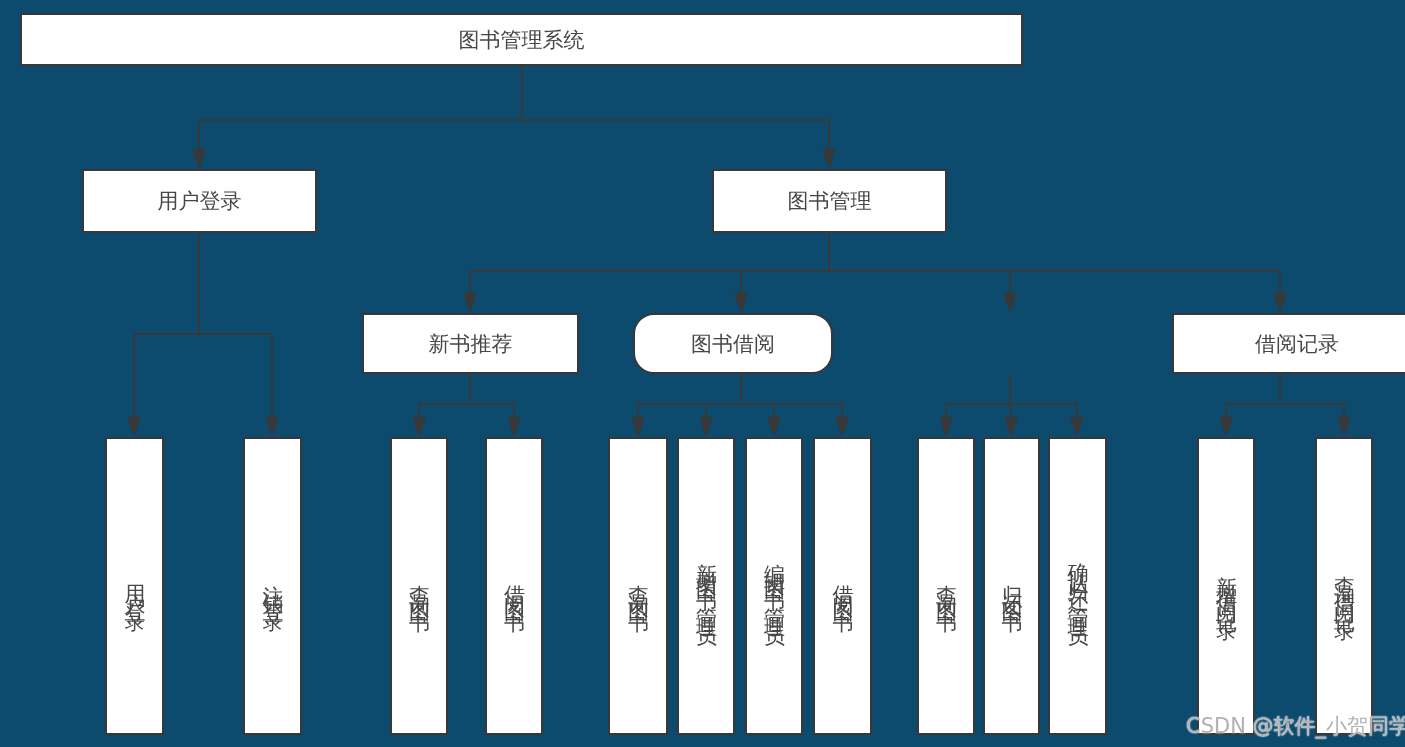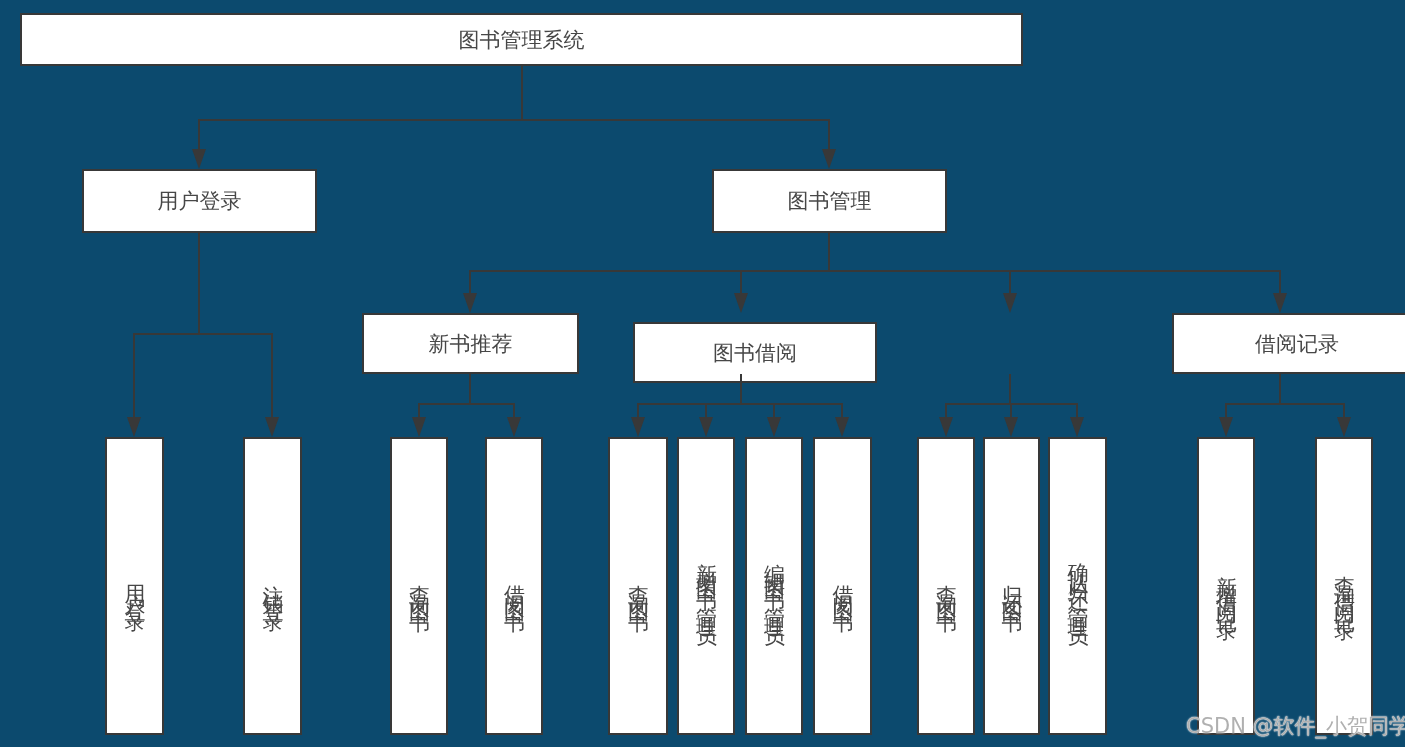--- a/index.html
+++ b/index.html
@@ -45,21 +45,21 @@
   </div>
 
   <div class="node" style="left:712px; top:169px; width:235px; height:64px;">
     <span class="lbl">图书管理</span>
   </div>
 
   <div class="node" style="left:362px; top:313px; width:217px; height:61px;">
     <span class="lbl">新书推荐</span>
   </div>
 
-  <div class="node" style="left:633px; top:322px; width:244px; height:61px;">
+  <div class="node" style="left:633px; top:313px; width:200px; height:61px;border-radius:21px;">
     <span class="lbl">图书借阅</span>
   </div>
 
 
   <div class="node" style="left:1172px; top:313px; width:250px; height:61px;">
     <span class="lbl">借阅记录</span>
   </div>
 
   <div class="node v" style="left:105px; top:437px; width:59px; height:298px;">
     <span class="lbl">用户登录</span>

